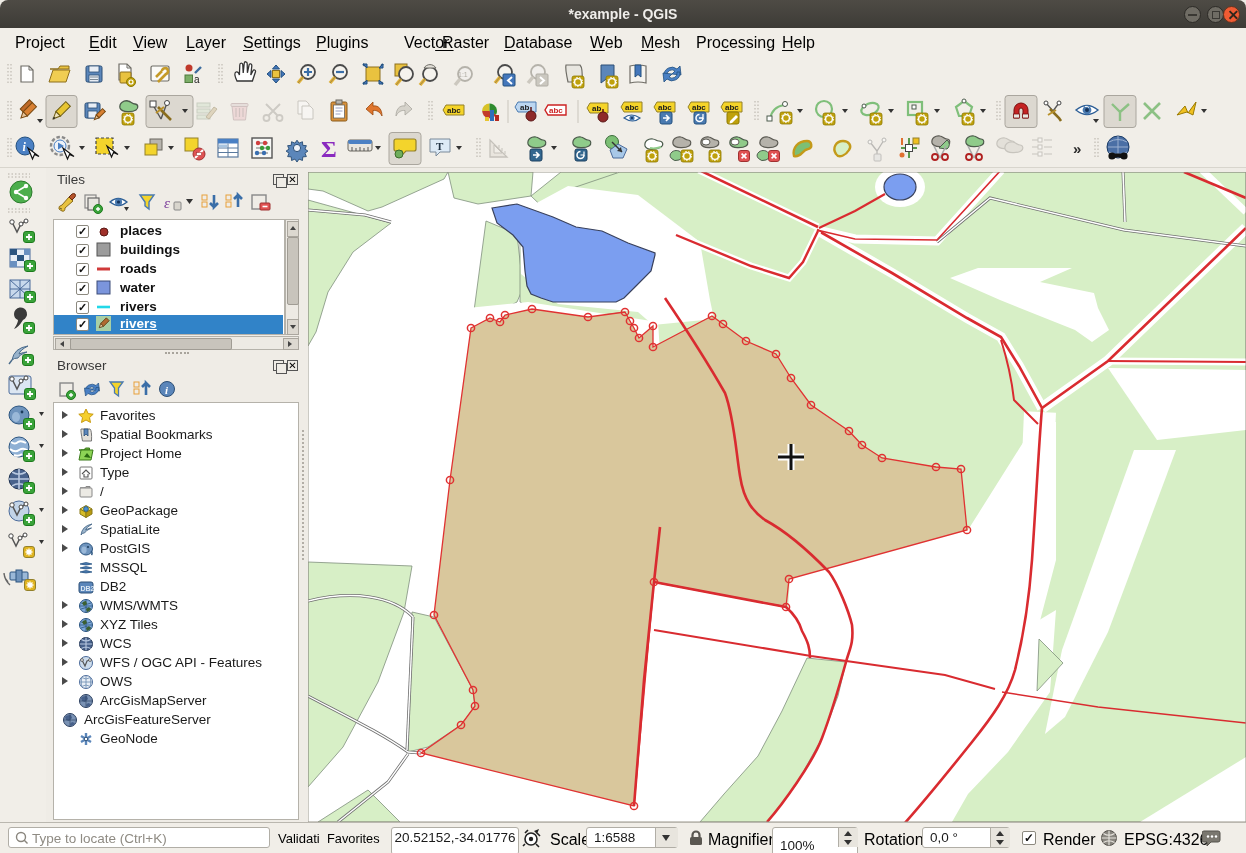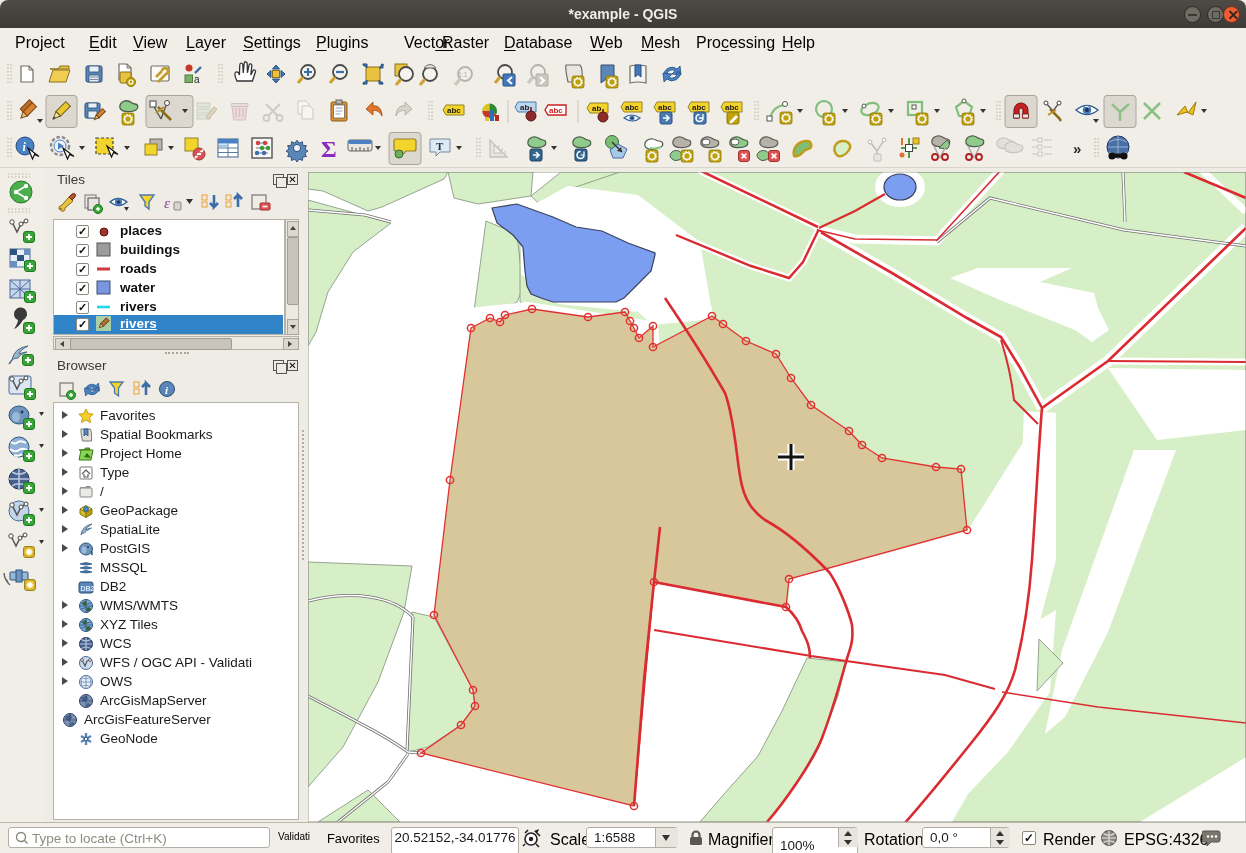--- a/index.html
+++ b/index.html
@@ -1071,21 +1071,21 @@
   </div>
 
 <div class="brow" style="left:54px;top:654px">
     <span style="position:absolute;left:8px;top:4px;width:0;height:0;border-top:4.5px solid transparent;border-bottom:4.5px solid transparent;border-left:6px solid #4a4a4a"></span>
     <svg class="abs" style="left:24px;top:1px" width="16" height="16">
       <circle cx="8" cy="8" r="6.5" fill="#ccdcec" stroke="#4a6a9a"></circle>
       <path d="M4,5 l3,6 l2,-5 l3,-1" fill="none" stroke="#555" stroke-width="1.2"></path>
       <circle cx="4" cy="5" r="1.4" fill="#fff" stroke="#444" stroke-width="0.8"></circle>
       <circle cx="12" cy="5" r="1.4" fill="#fff" stroke="#444" stroke-width="0.8"></circle>
     </svg>
-    <span style="position:absolute;left:46px;top:1px">WFS / OGC API - Validati</span>
+    <span style="position:absolute;left:46px;top:1px">WFS / OGC API - Features</span>
   </div>
 
 <div class="brow" style="left:54px;top:673px">
     <span style="position:absolute;left:8px;top:4px;width:0;height:0;border-top:4.5px solid transparent;border-bottom:4.5px solid transparent;border-left:6px solid #4a4a4a"></span>
     <svg class="abs" style="left:24px;top:1px" width="16" height="16">
       <circle cx="8" cy="8" r="6.5" fill="#e8eef6" stroke="#4a6a9a"></circle>
       <path d="M1.5,8 h13 M8,1.5 v13 M3.5,3.5 q4.5,3 9,0 M3.5,12.5 q4.5,-3 9,0 M3.5,3.5 q-0.5,4.5 0,9 M12.5,3.5 q0.5,4.5 0,9" stroke="#6a8ab0" stroke-width="0.8" fill="none"></path>
     </svg>
     <span style="position:absolute;left:46px;top:1px">OWS</span>
   </div>
@@ -1284,21 +1284,21 @@
 
 <div class="abs" id="statusbar"></div>
 
 <div class="sb-box" style="left:8px;top:827px;width:262px;height:21px"></div>
 <svg class="abs" style="left:14px;top:830px" width="16" height="16">
     <circle cx="7" cy="7" r="4.5" fill="none" stroke="#8a867e" stroke-width="1.4"></circle>
     <path d="M10,10 l3.5,3.5" stroke="#8a867e" stroke-width="1.4"></path>
   </svg>
 <div class="abs" style="left:32px;top:831px;font-size:13.5px;color:#8f8b83">Type to locate (Ctrl+K)</div>
 
-<div class="sb-lab" style="left:278px;font-size:10px">Validati</div>
+<div class="sb-lab" style="left:278px;font-size:13px">Validati</div>
 
 <div class="sb-lab" style="left:327px;font-size:12.8px">Favorites</div>
 
 <div class="sb-box" style="left:391px;top:827px;width:128px;height:28px;text-align:center;padding-top:2px">20.52152,-34.01776</div>
 
 <svg class="abs" style="left:522px;top:828px" width="20" height="20">
     <circle cx="9" cy="11" r="6" fill="#fff" stroke="#222" stroke-width="1.6"></circle>
     <circle cx="9" cy="11" r="2.2" fill="#222"></circle>
     <path d="M3,5 l3,-3 M15,5 l3,3 M14,16 l3,3 M3,16 l-2,2" stroke="#222" stroke-width="1.6"></path>
     <path d="M12,3 l5,-2 l-2,5 z" fill="#222"></path>

